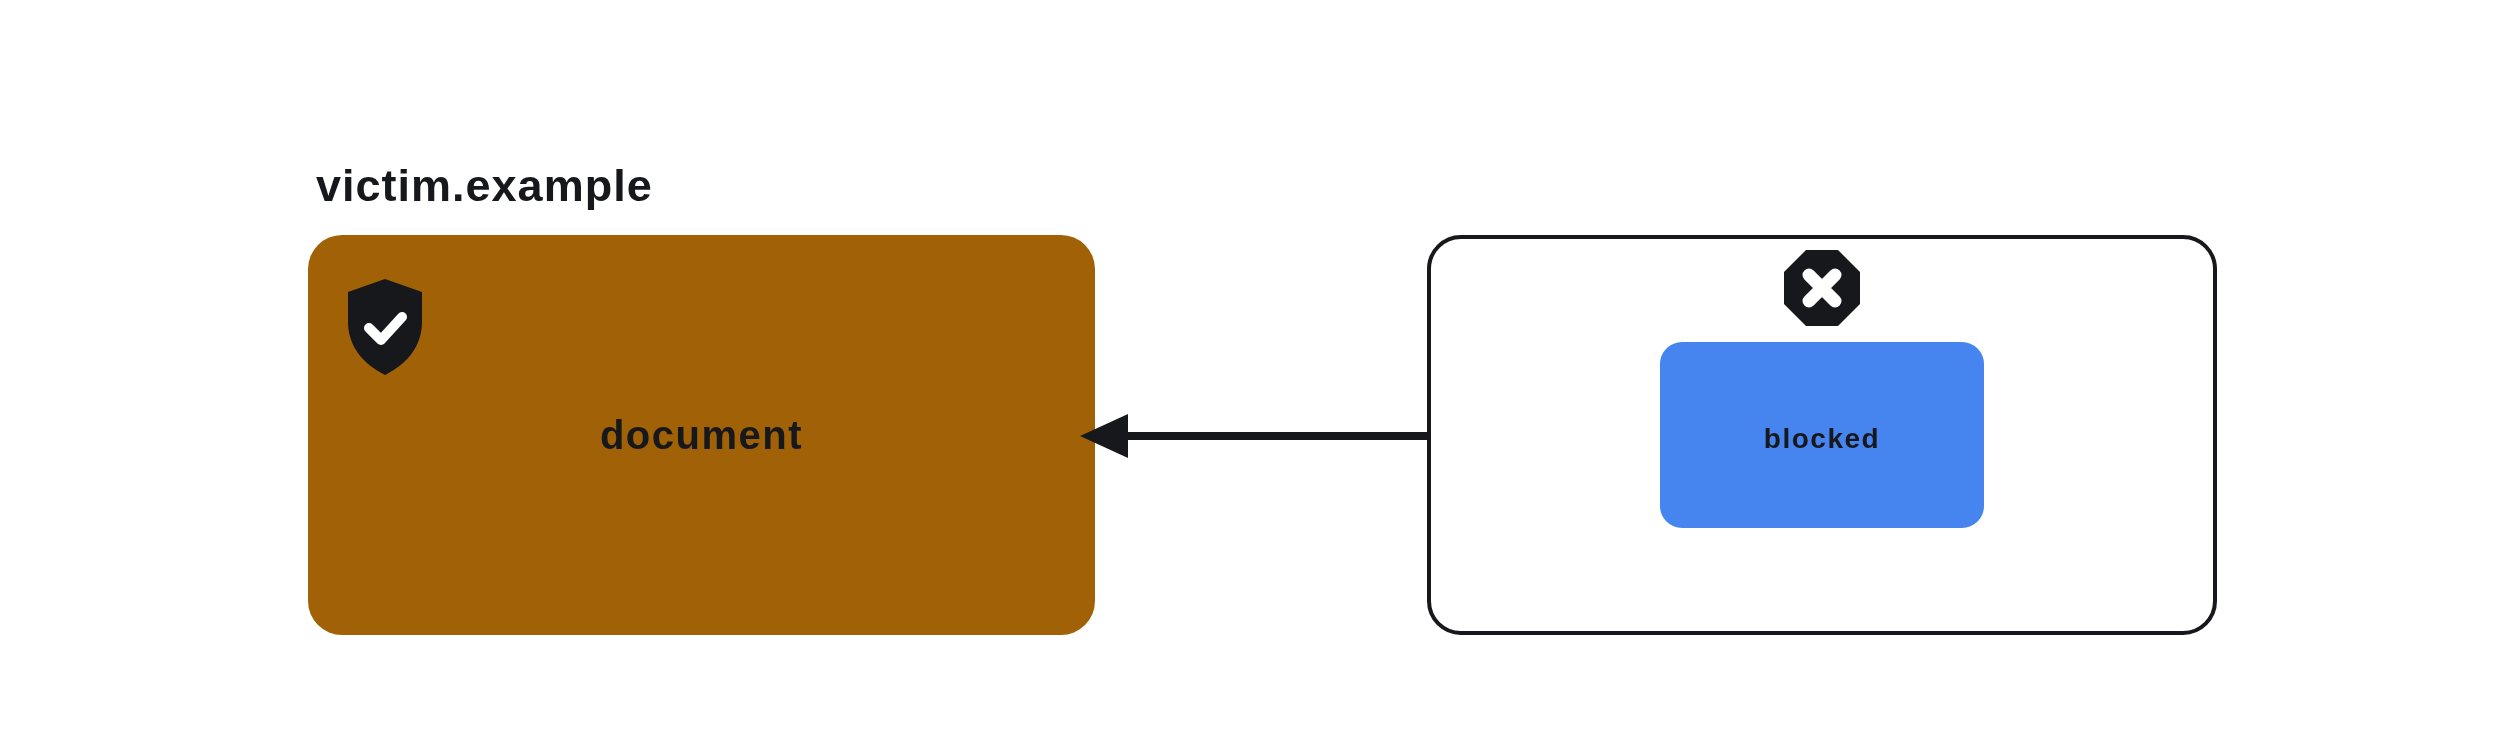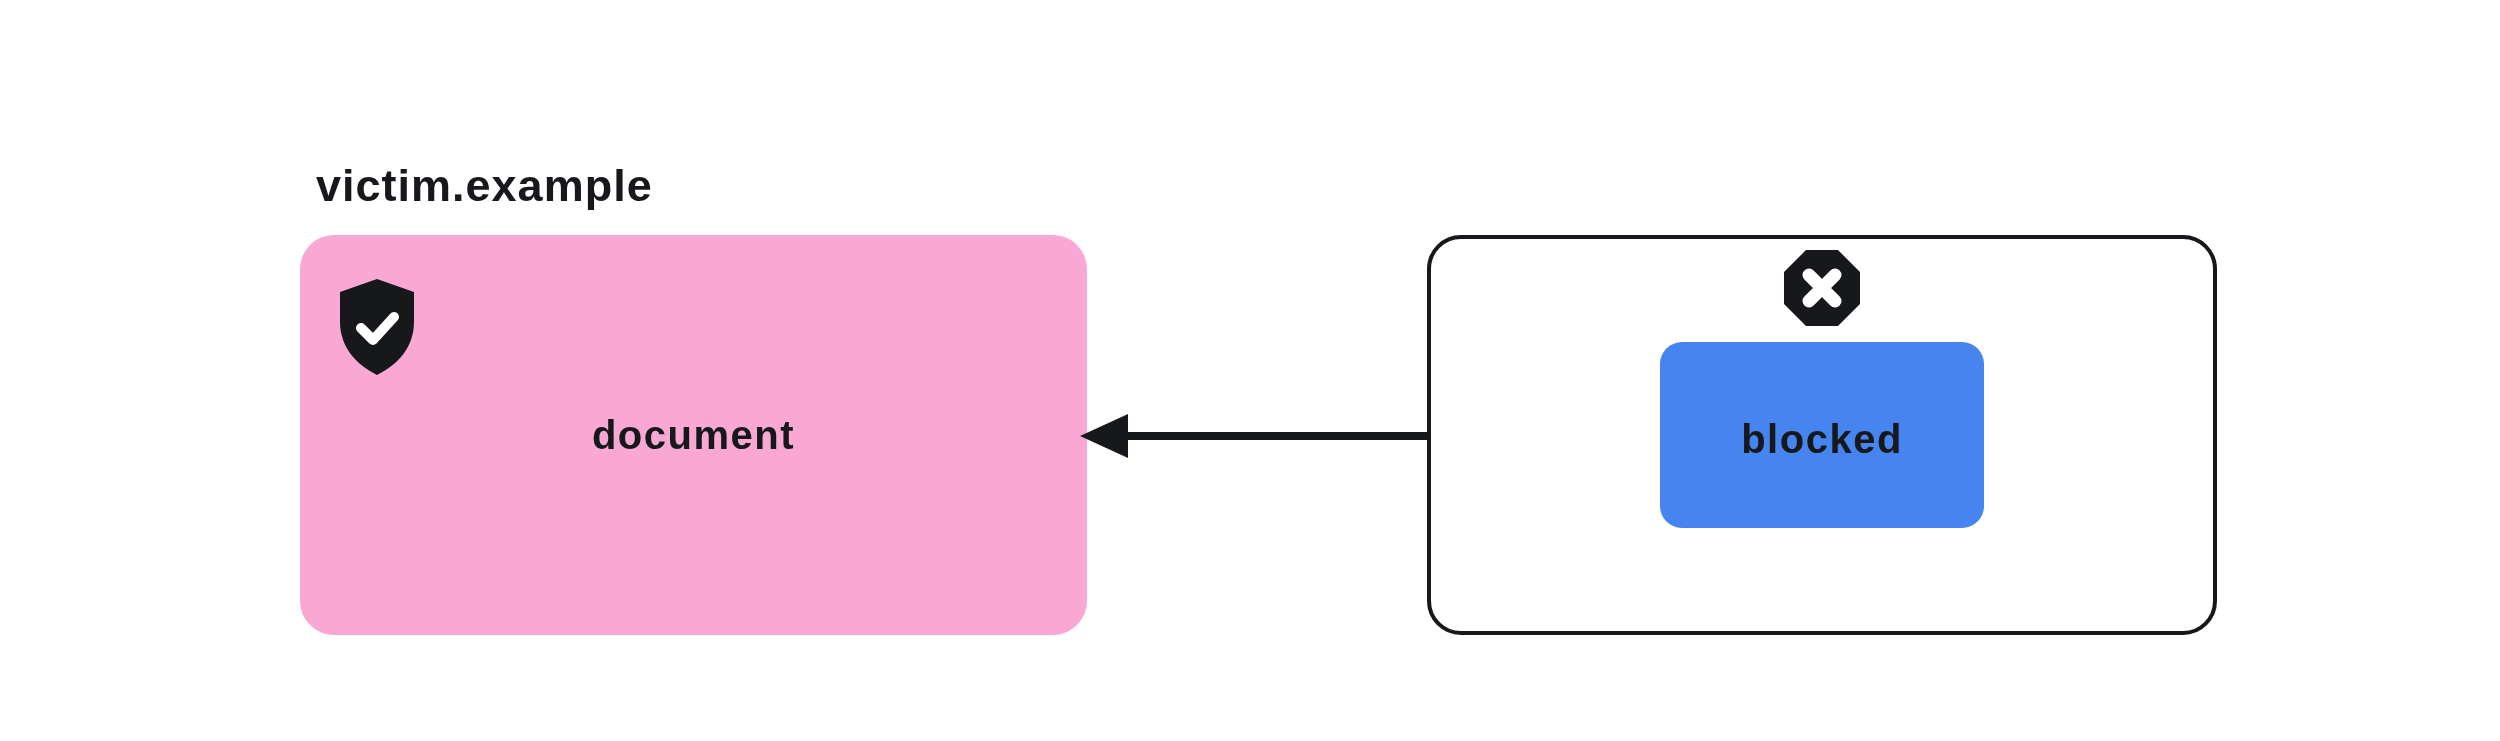--- a/index.html
+++ b/index.html
@@ -22,23 +22,23 @@
     font-weight: 700;
     letter-spacing: 1px;
     color: #17181c;
     white-space: nowrap;
   }
   .victim-label   { left: 316px;  top: 160px; }
   .attacker-label { left: 1436px; top: 160px; }
 
   .victim-box {
     position: absolute;
-    left: 300px; top: 235px;
+    left: 308px; top: 235px;
     width: 787px; height: 400px;
-    background: #f9a8d4;
+    background: #a16207;
     border-radius: 34px;
     display: flex;
     flex-direction: column;
     align-items: center;
     justify-content: center;
   }
   .shield-icon {
     position: absolute;
     left: 36px; top: 42px;
     width: 82px; height: 100px;
@@ -81,21 +81,21 @@
     left: 229px; top: 103px;
     width: 324px; height: 186px;
     background: #4685f0;
     border-radius: 22px;
     display: flex;
     flex-direction: column;
     align-items: center;
     justify-content: center;
   }
   .script-box .box-text-mono { margin-top: 0; font-size: 40px; }
-  .script-box .box-text-sans { margin-top: 8px; font-size: 40px; }
+  .script-box .box-text-sans { margin-top: 8px; font-size: 28px; }
 
   .arrow-shaft {
     position: absolute;
     left: 1124px; top: 432px;
     width: 536px; height: 8px;
     background: #17181c;
   }
   .arrow-head {
     position: absolute;
     left: 1080px; top: 414px;

